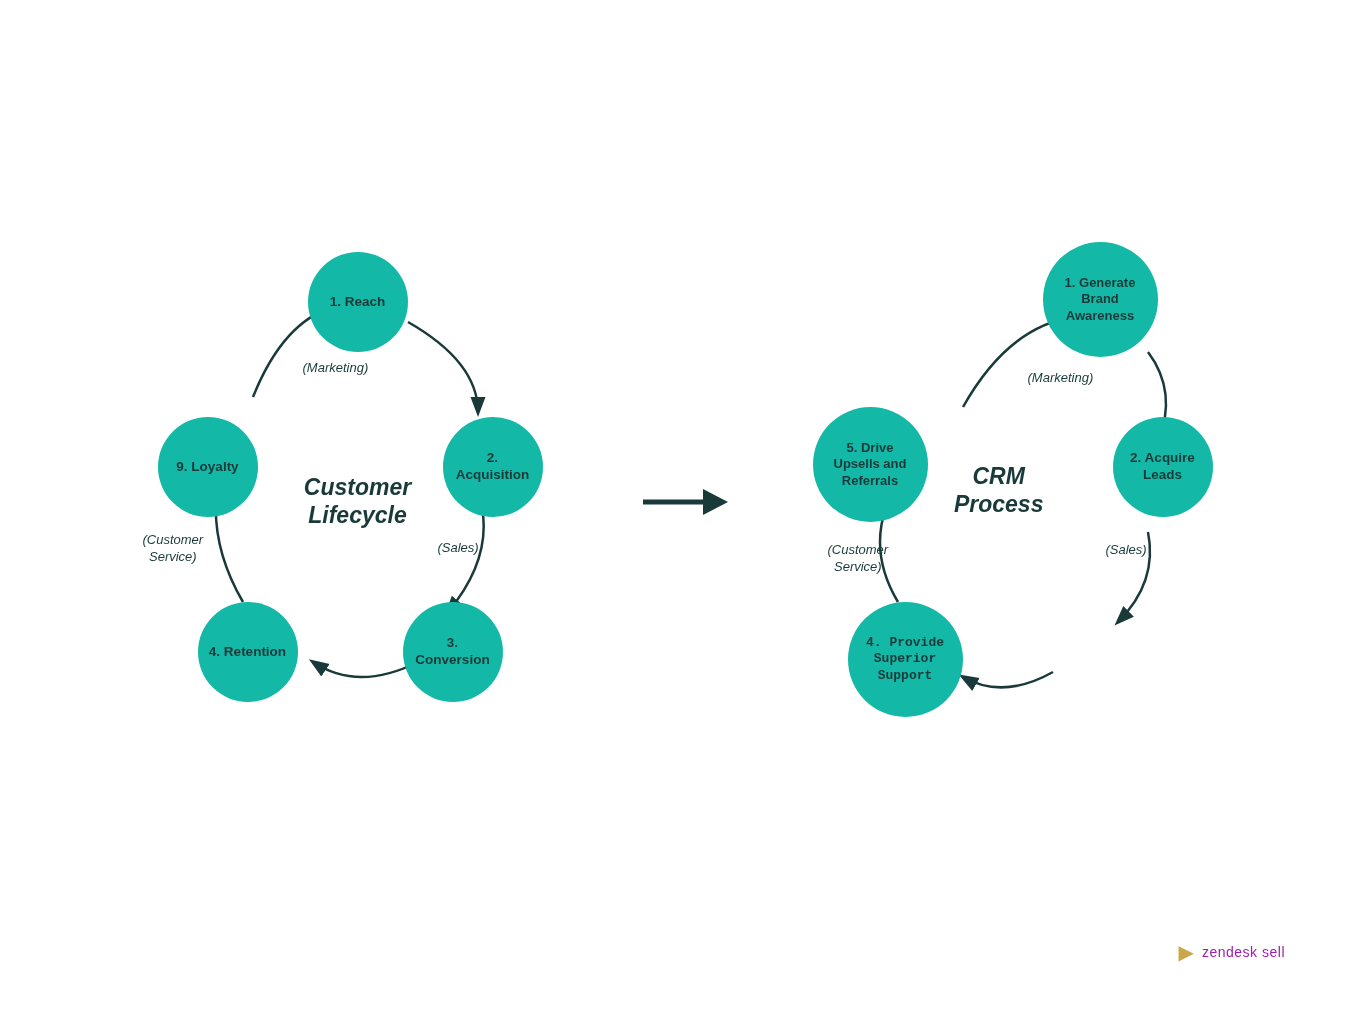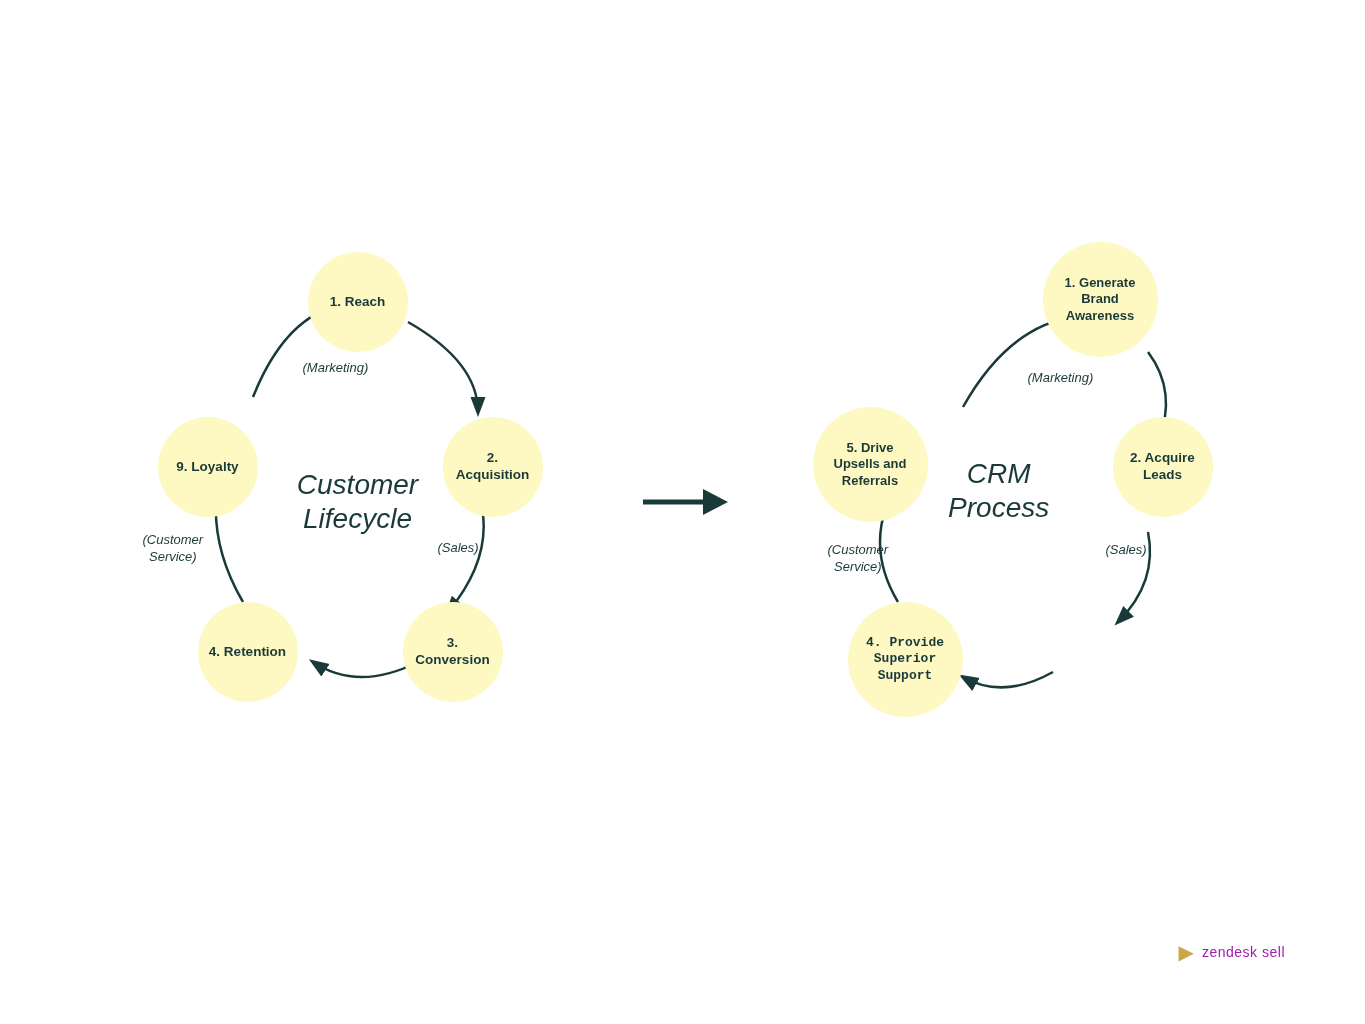--- a/index.html
+++ b/index.html
@@ -48,35 +48,35 @@
       height: 540px;
     }
 
     .cycle-title {
       position: absolute;
       top: 50%;
       left: 50%;
       transform: translate(-50%, -50%);
       text-align: center;
       color: #1a3a3a;
-      font-weight: 400;
-      font-size: 28px;
+      font-weight: 700;
+      font-size: 23px;
       line-height: 1.2;
       font-style: italic;
       pointer-events: none;
       white-space: nowrap;
     }
 
     
     .node {
       position: absolute;
       width: 100px;
       height: 100px;
       border-radius: 50%;
-      background: #fef9c3;
+      background: #14b8a6;
       display: flex;
       align-items: center;
       justify-content: center;
       text-align: center;
       color: #1a3a3a;
       font-weight: 700;
       font-size: 13.5px;
       line-height: 1.25;
       padding: 8px;
       z-index: 10;

